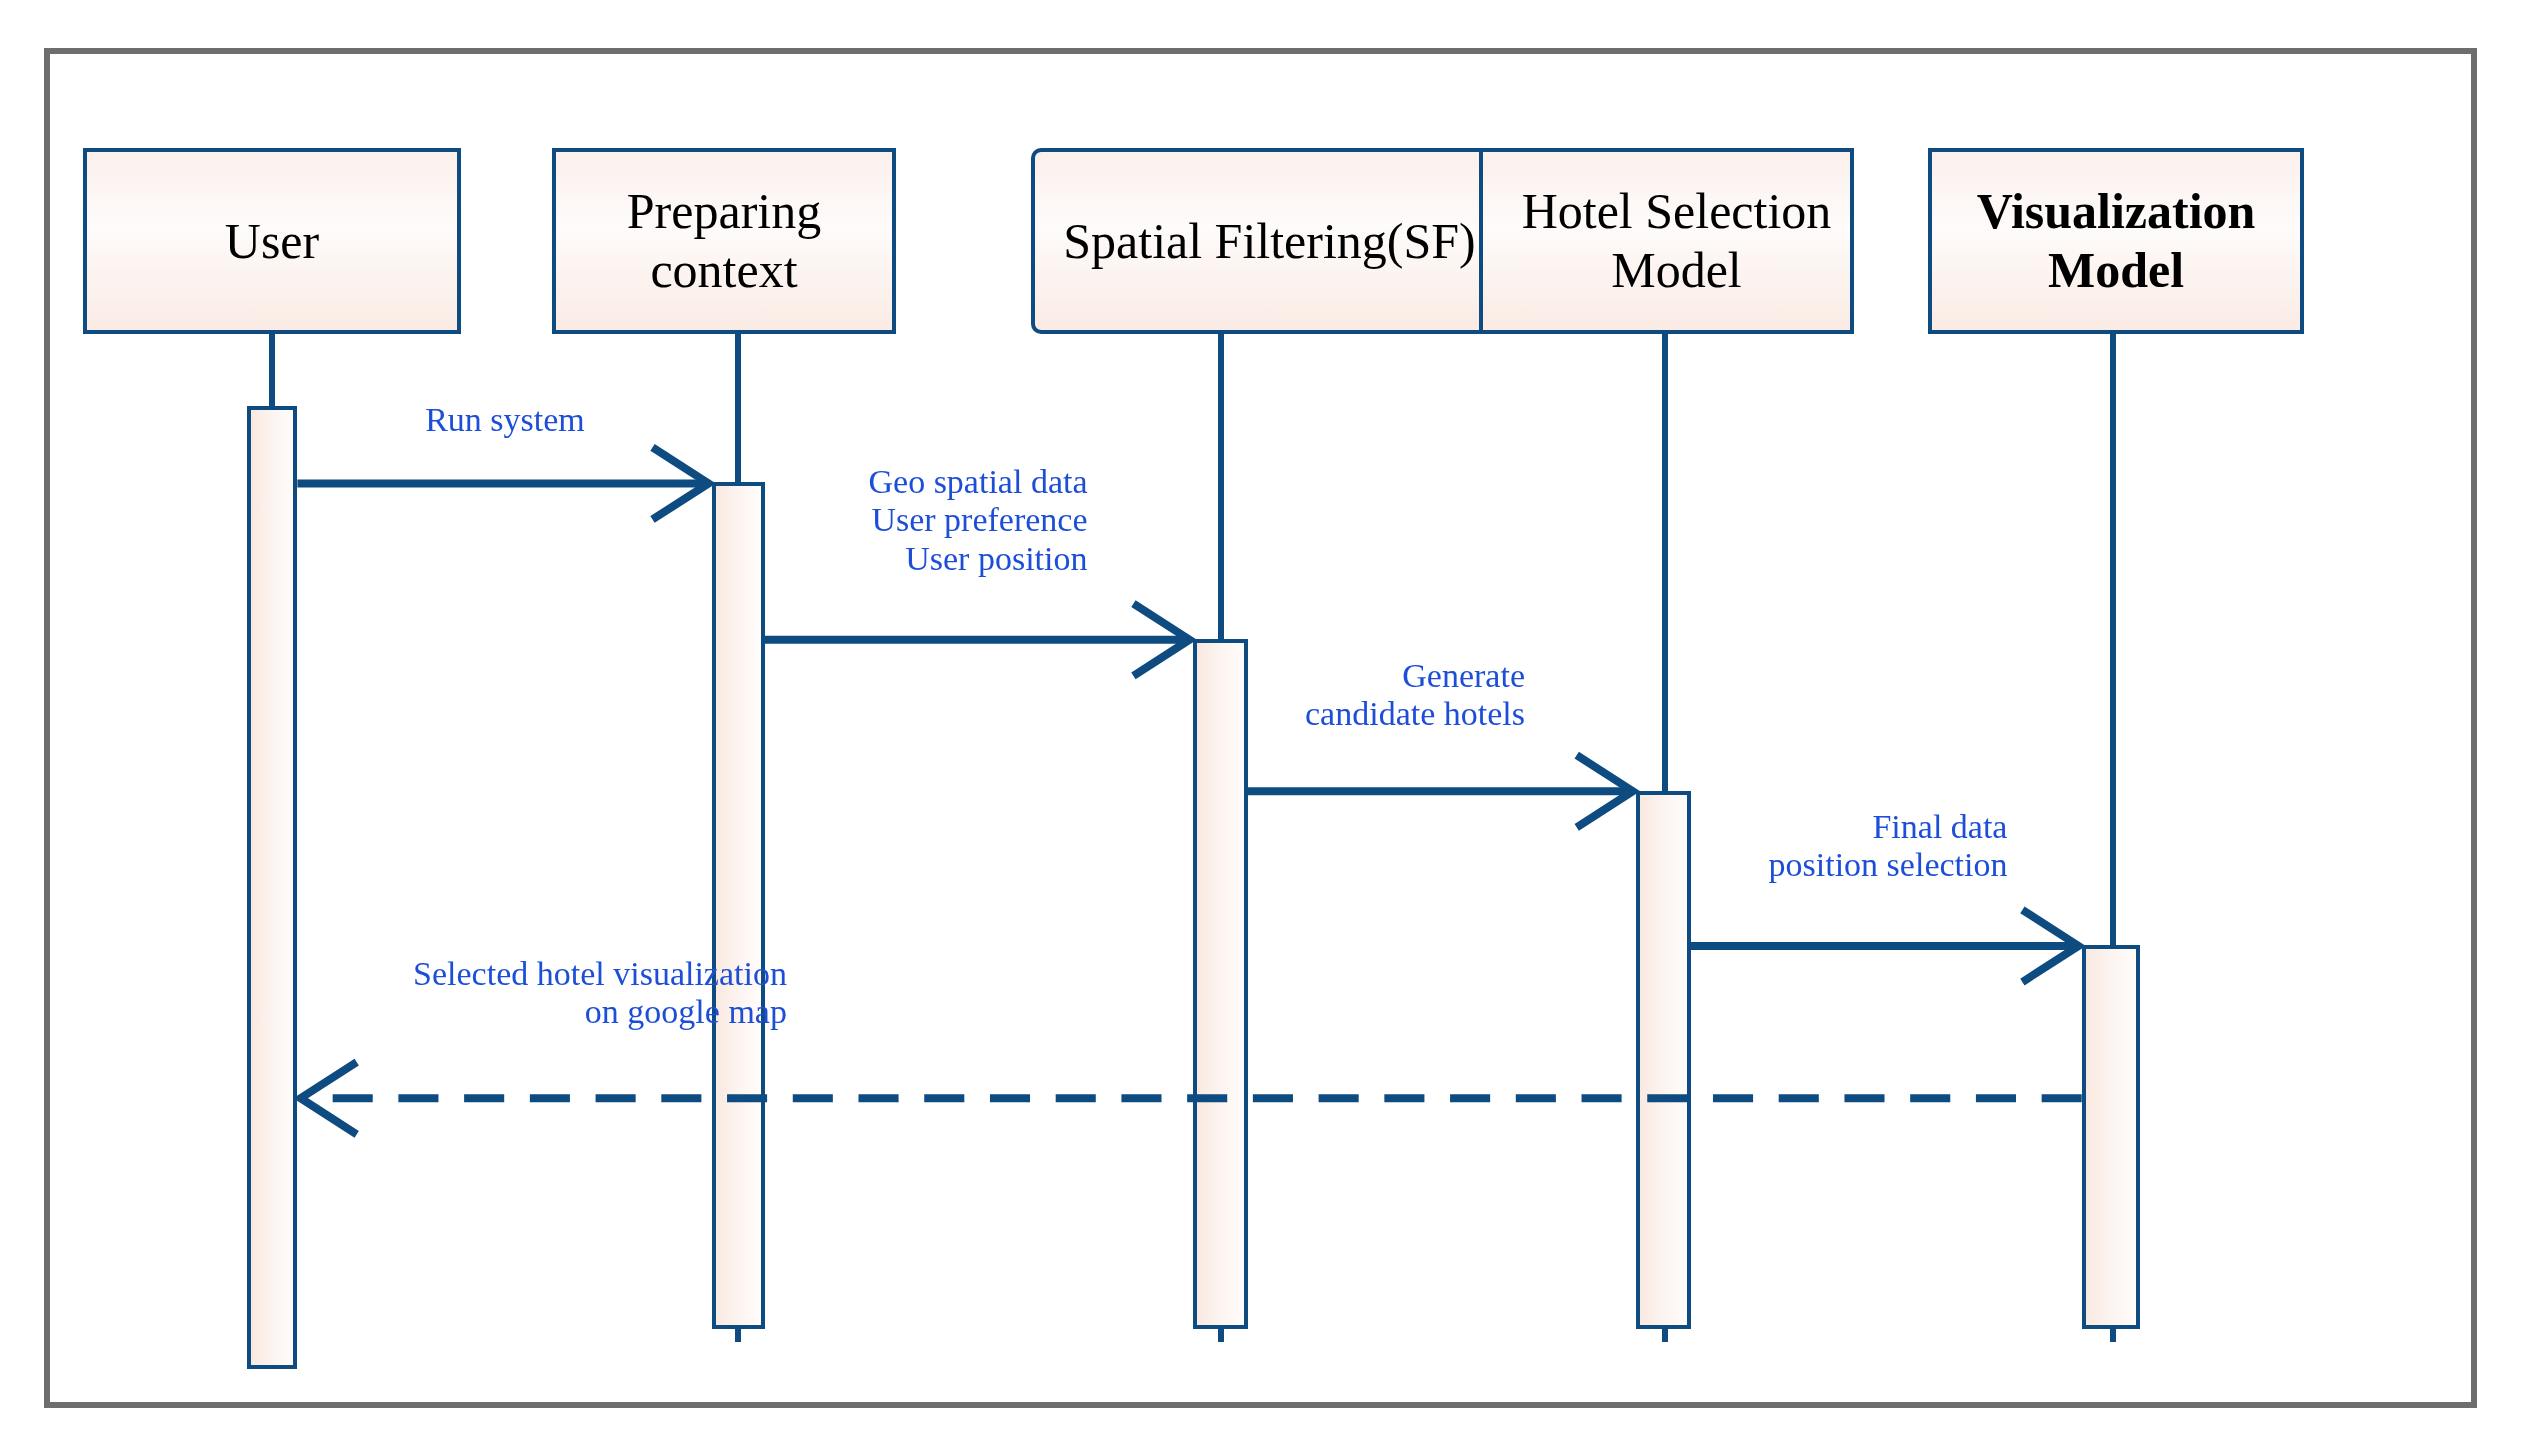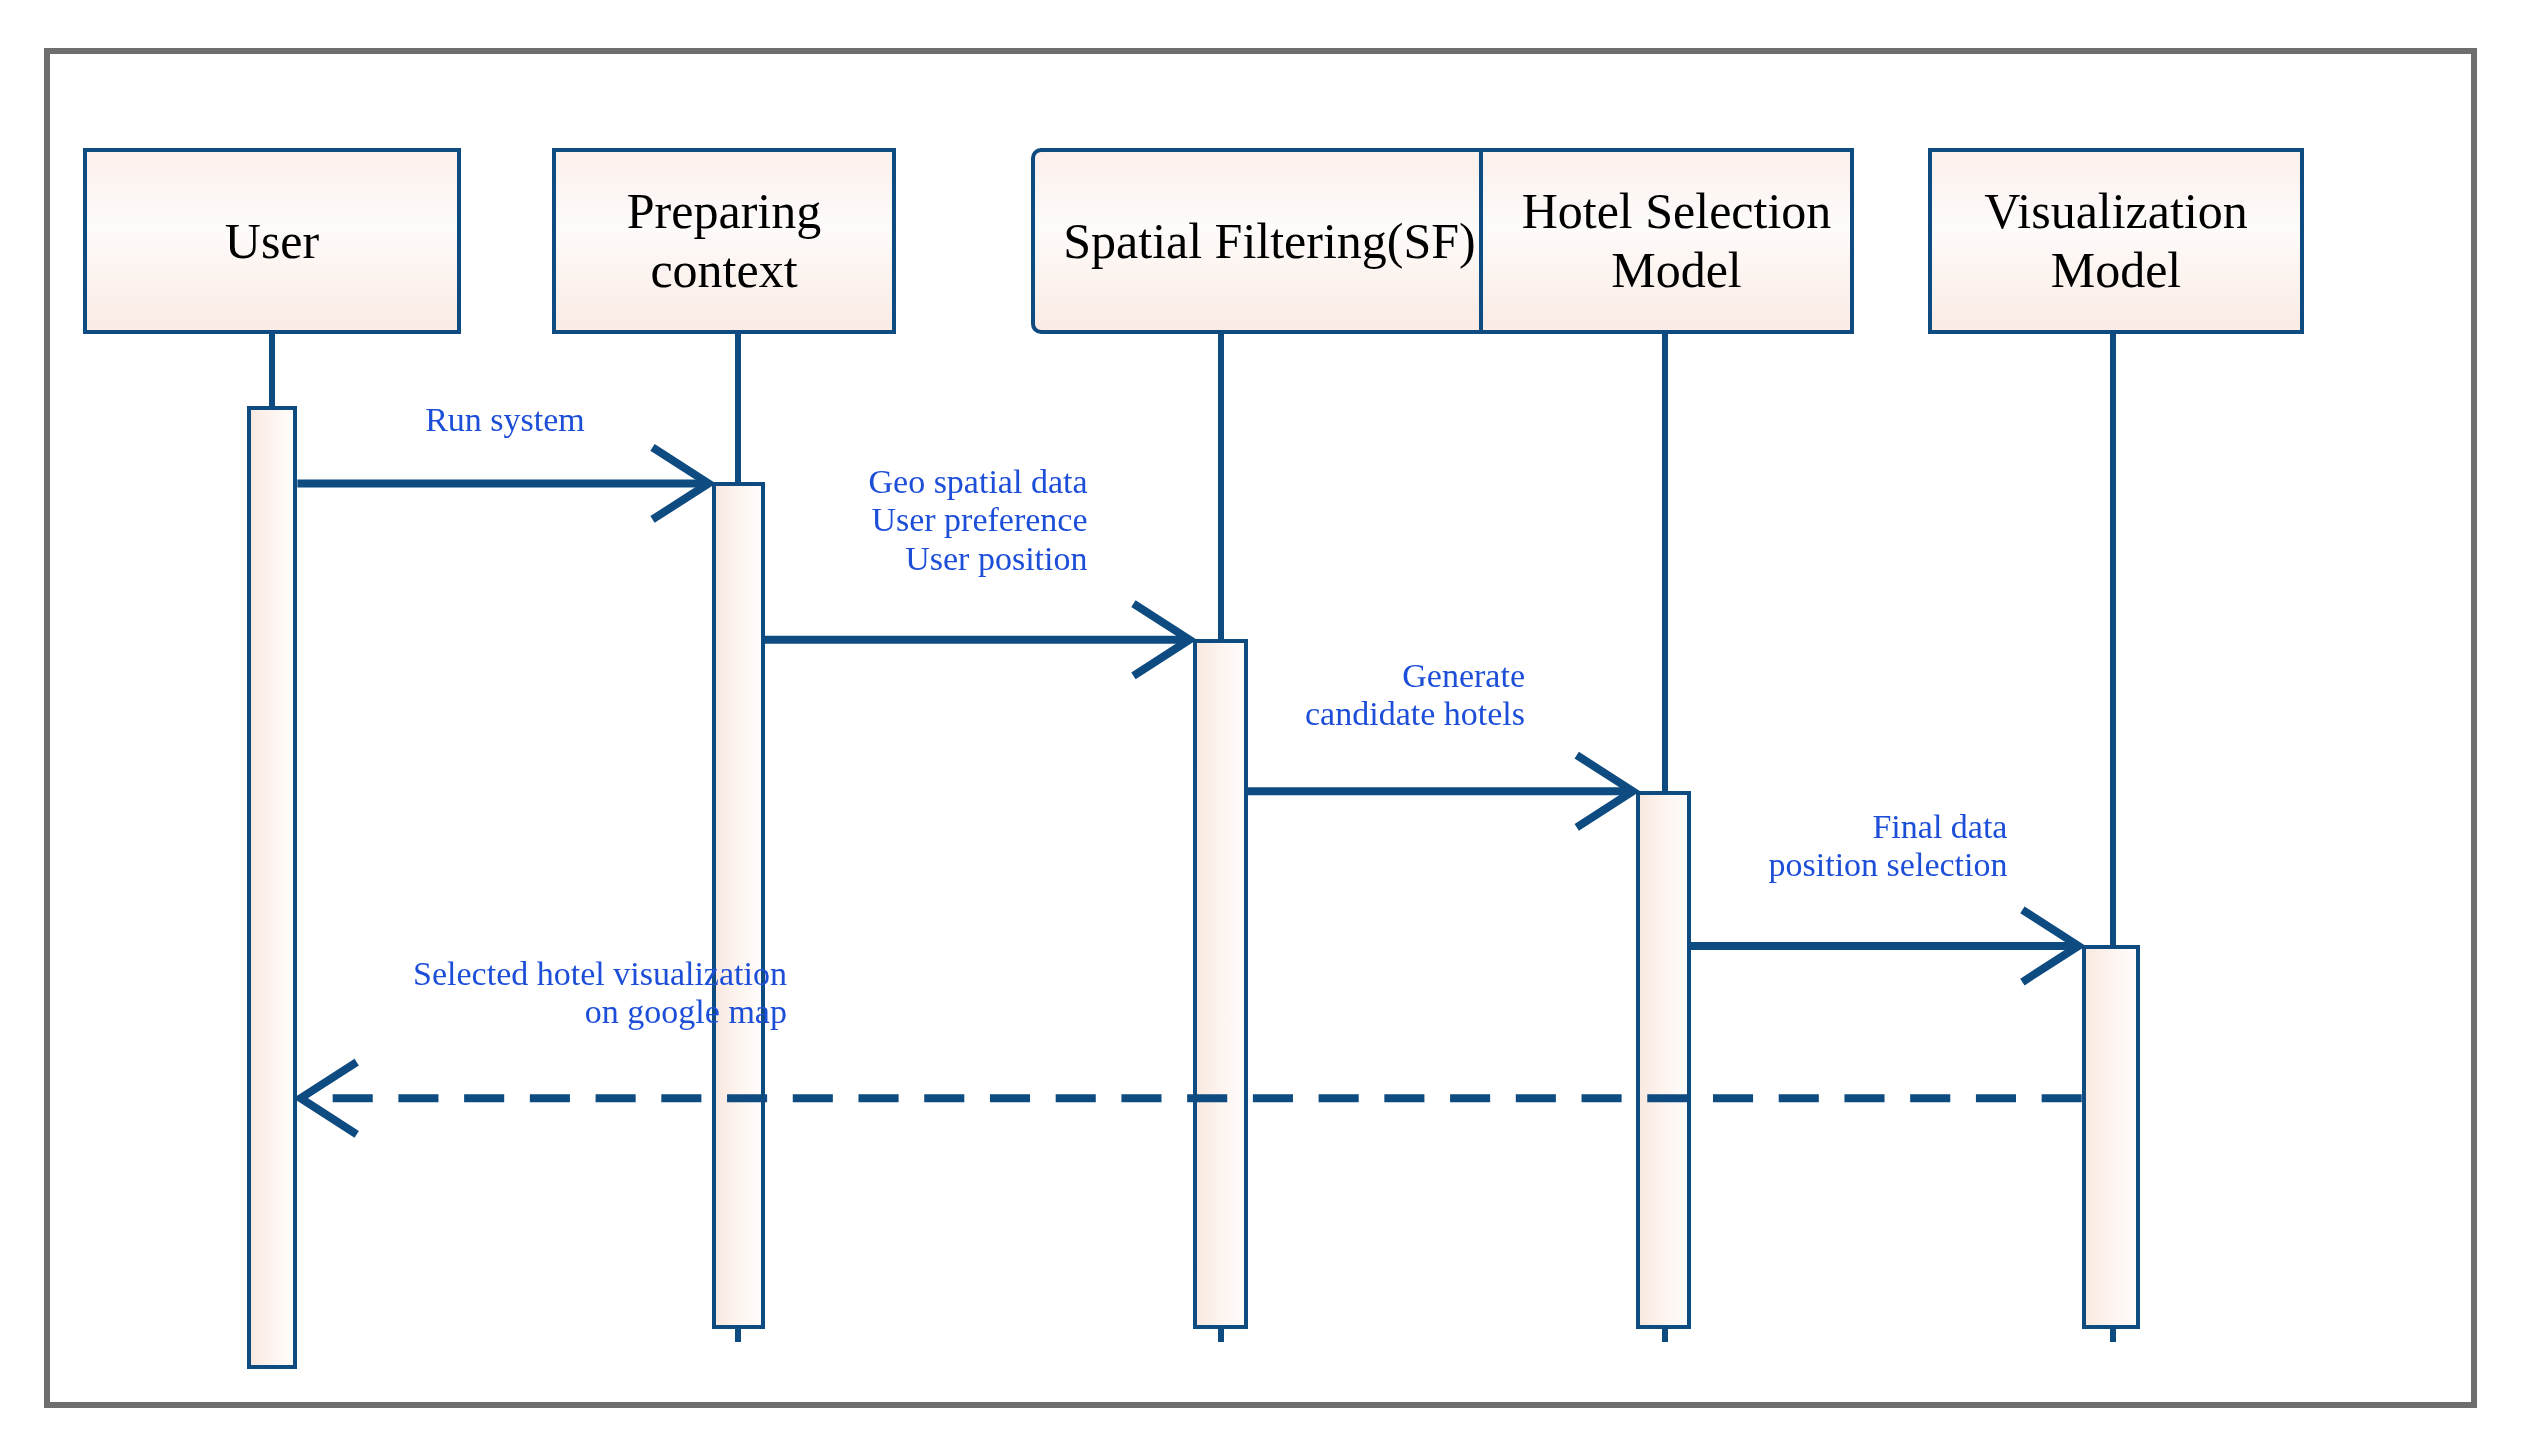--- a/index.html
+++ b/index.html
@@ -66,21 +66,21 @@
     <span>Preparing</span>
     <span>context</span>
   </div>
   <div class="actor-box" style="left:1031px;width:477px;border-radius:10px;">
     <span>Spatial Filtering(SF)</span>
   </div>
   <div class="actor-box" style="left:1479px;width:375px;padding-left:20px;">
     <span>Hotel Selection</span>
     <span>Model</span>
   </div>
-  <div class="actor-box" style="left:1928px;width:376px;">
+  <div class="actor-box" style="left:1928px;width:376px;font-weight:bold;">
     <span>Visualization</span>
     <span>Model</span>
   </div>
 
   <div class="lifeline" style="left:269px;top:334px;height:74px;"></div>
   <div class="lifeline" style="left:735px;top:334px;height:151px;"></div>
   <div class="lifeline" style="left:1218px;top:334px;height:308px;"></div>
   <div class="lifeline" style="left:1662px;top:334px;height:460px;"></div>
   <div class="lifeline" style="left:2110px;top:334px;height:614px;"></div>
   <div class="lifeline" style="left:735px;top:1329px;height:13px;"></div>

